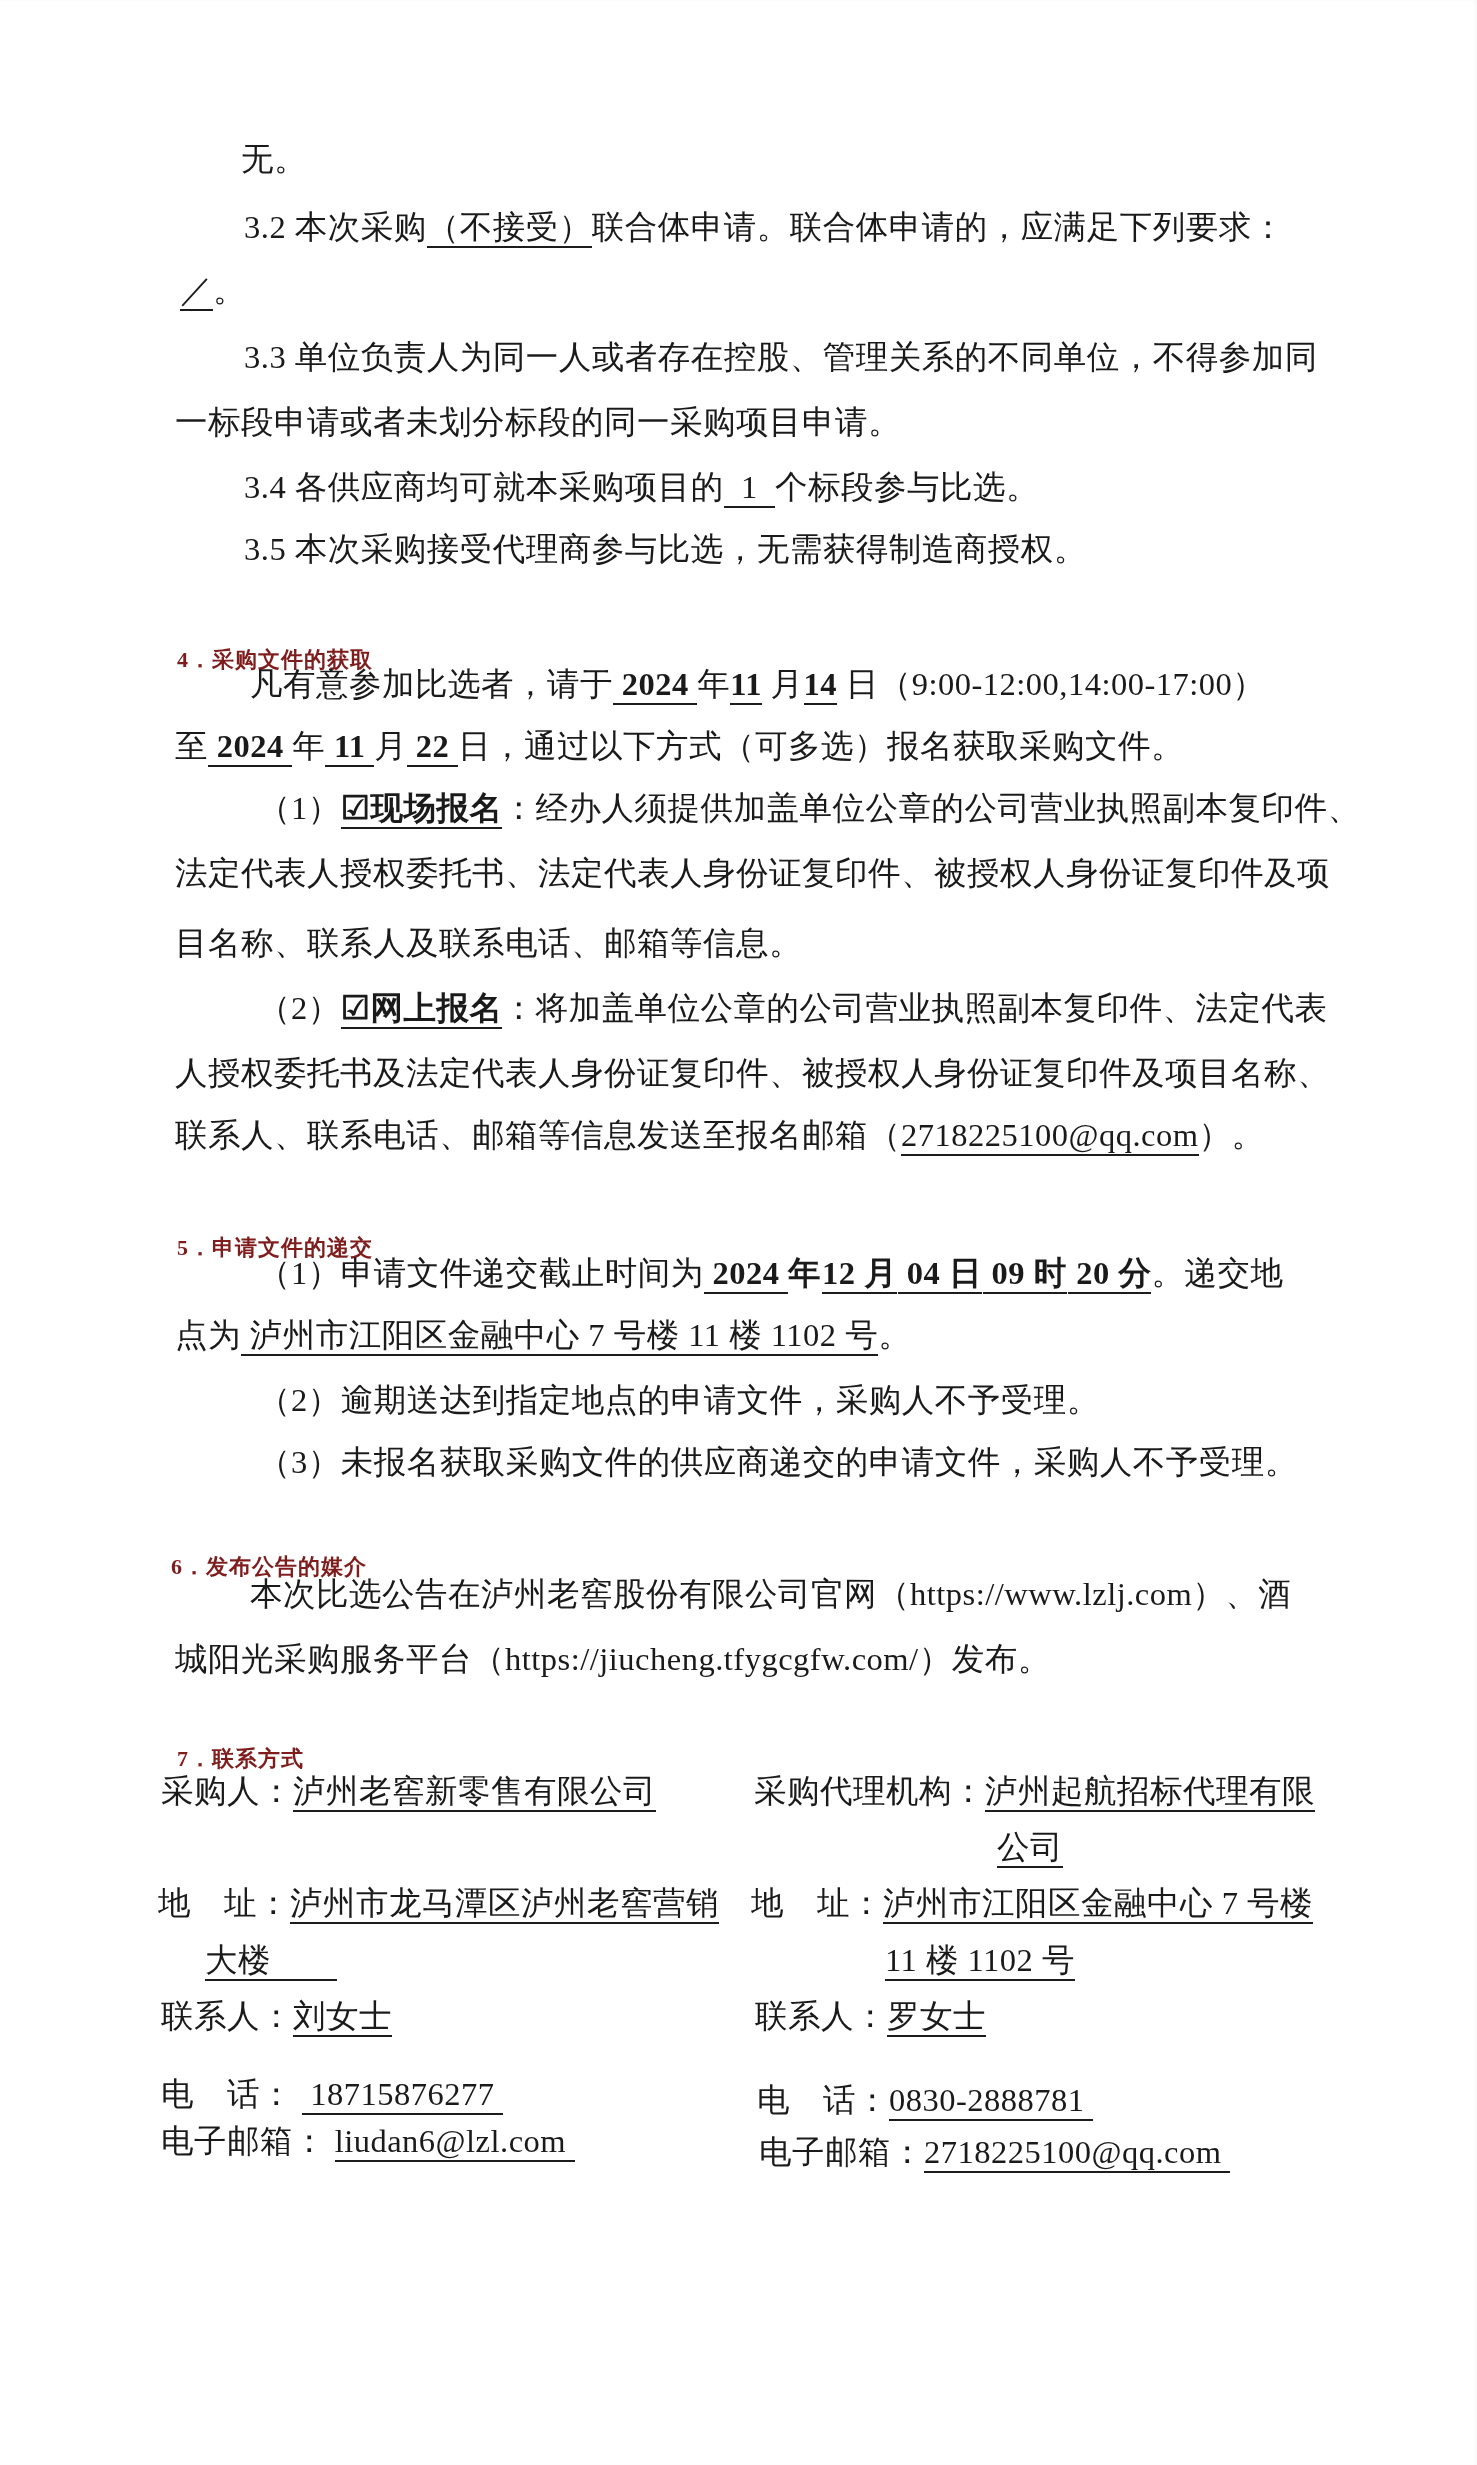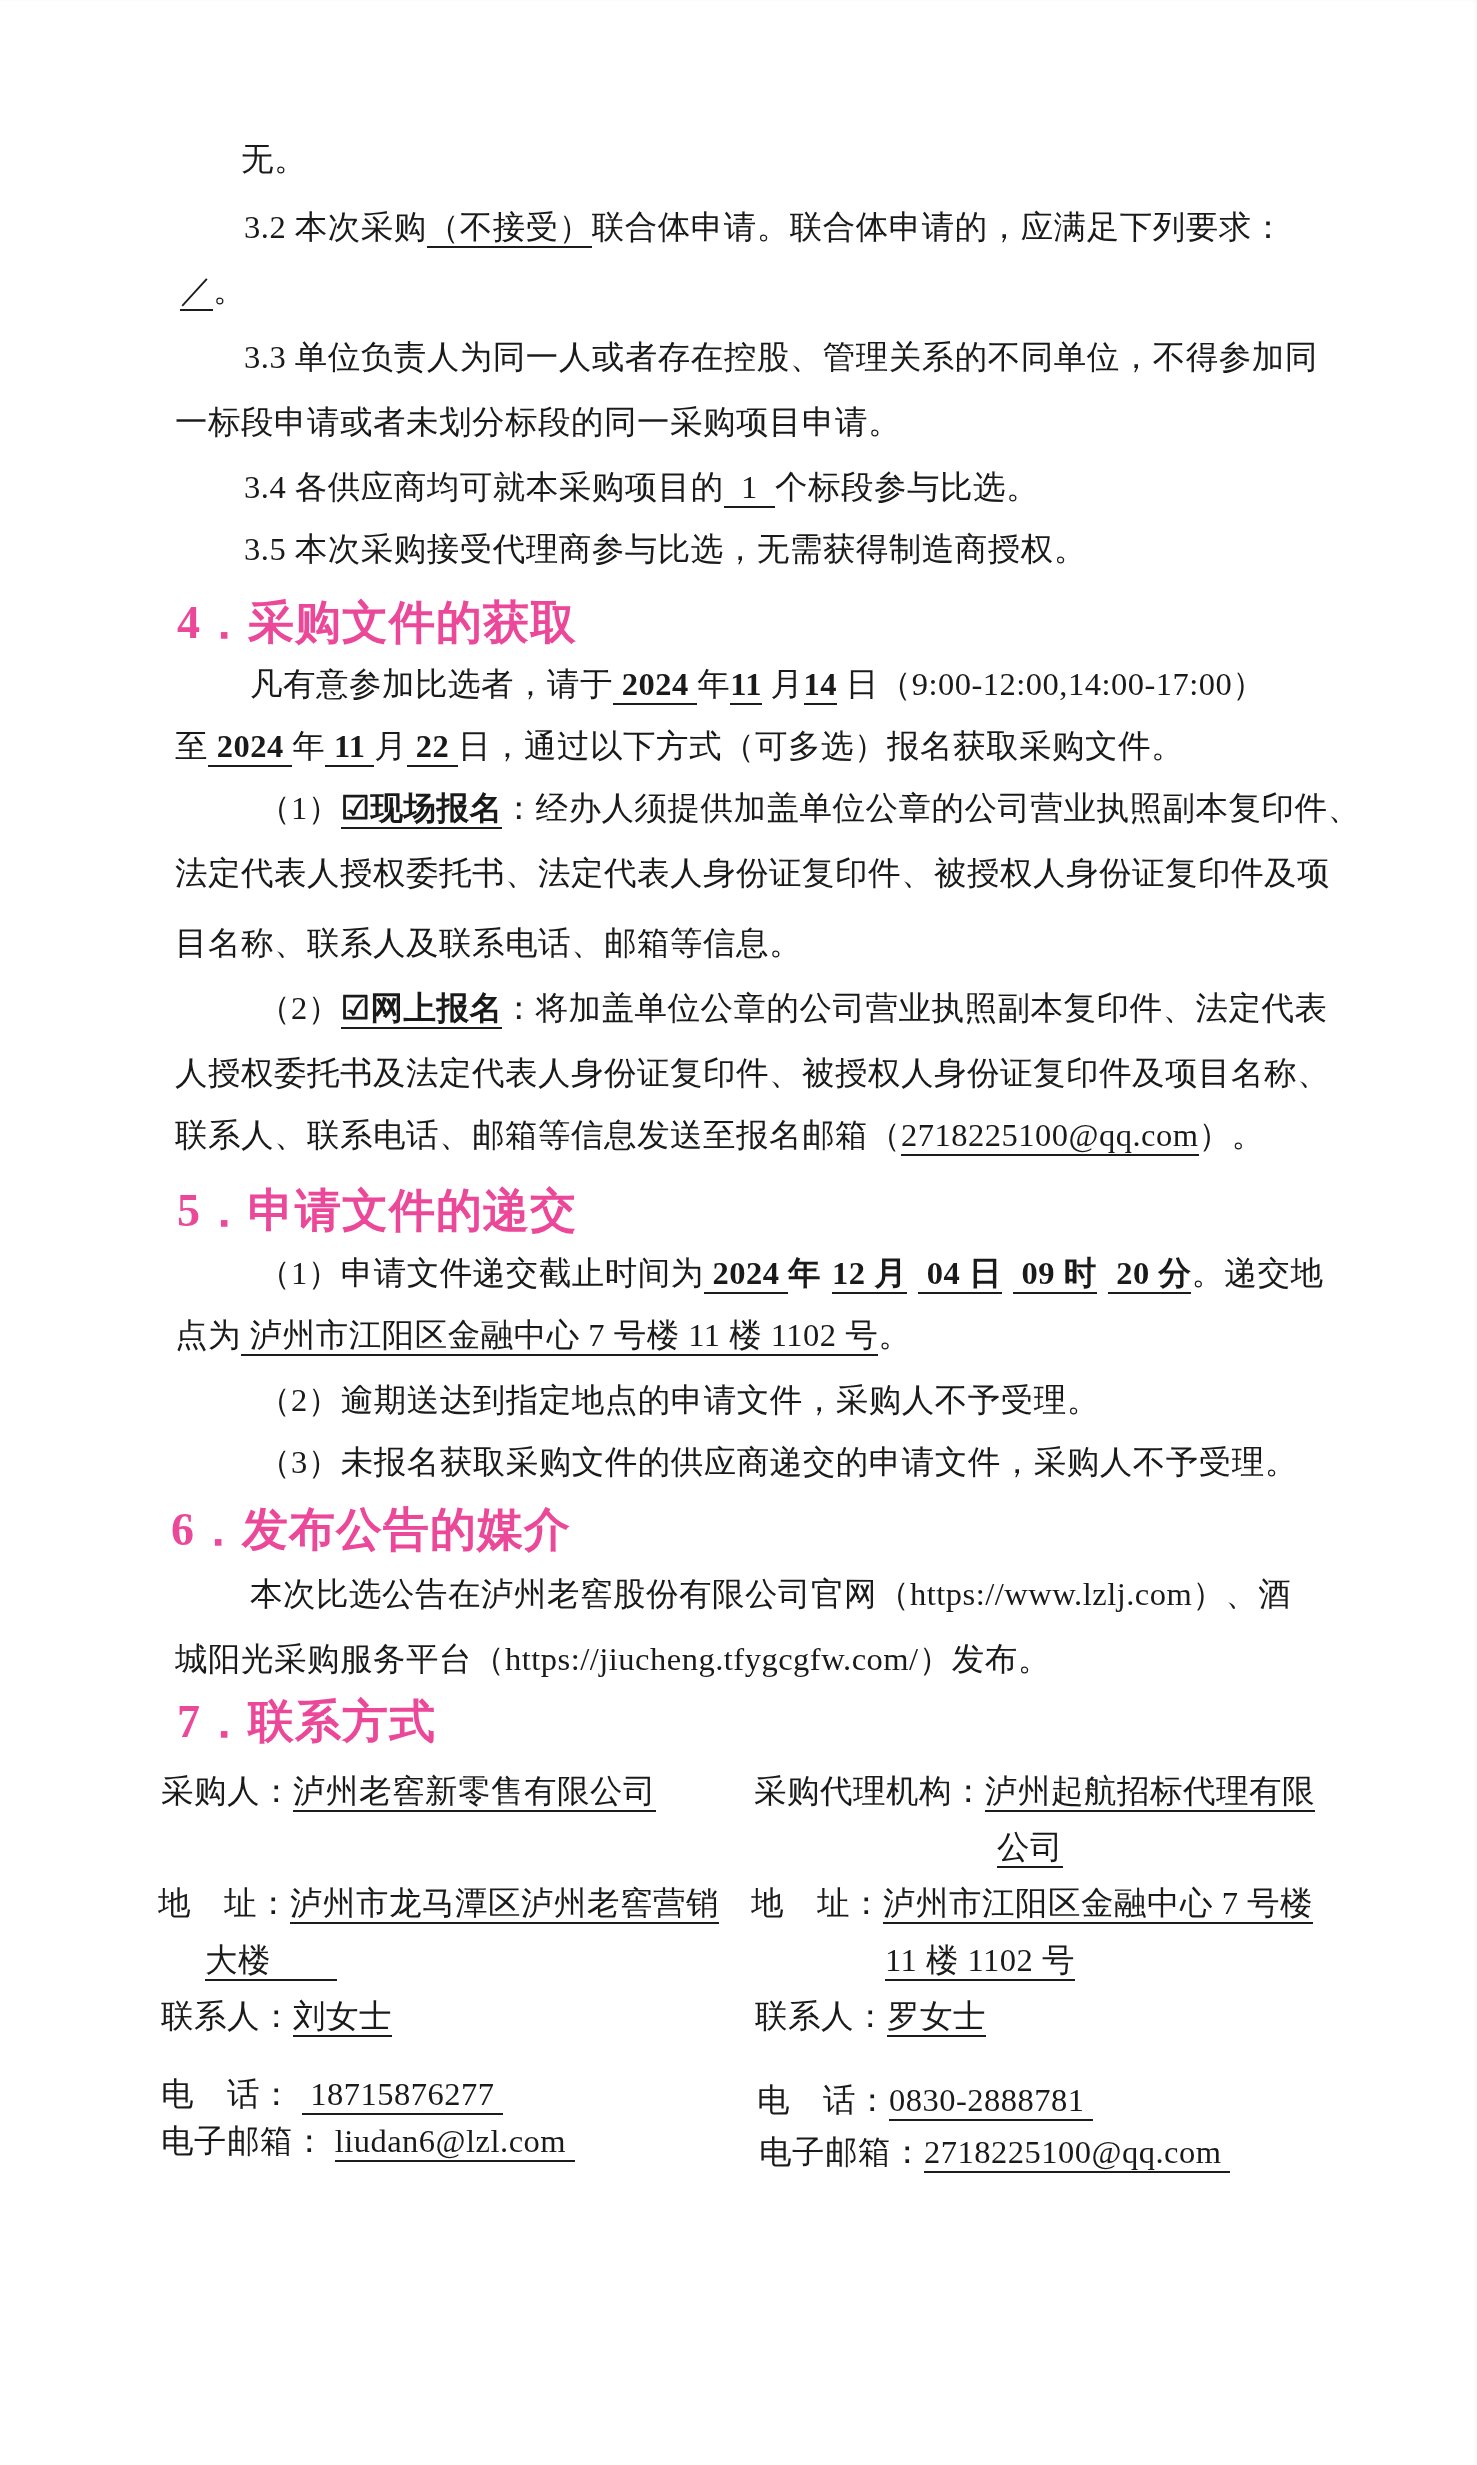--- a/index.html
+++ b/index.html
@@ -16,28 +16,29 @@
   .line{
     position:absolute;
     white-space:pre;
     font-size:32.5px;
     line-height:45px;
     height:45px;
     color:#1a1a1a;
     letter-spacing:0.5px;
   }
   .h{
-    font-size:46px;
+    font-size:22px;
     font-weight:700;
-    color:#ec4899;
+    color:#7f1d1d;
     letter-spacing:1px;
+    margin-top:37px;
   }
   .u{border-bottom:2.5px solid #1c1c1c;padding-bottom:1px;}
   .b{font-weight:700;}
-  .ml{margin-left:11px;}
+  .ml{margin-left:1px;}
   .cb{font-weight:700;text-align:right;}
 </style>
 </head>
 <body>
 
 <div class="page">
 
   <div class="line" style="top:137px;left:241px">无。</div>
 
   <div class="line" style="top:205px;left:244px"><span>3.2 本次采购</span><span class="u">（不接受）</span><span>联合体申请。联合体申请的，应满足下列要求：</span></div>

